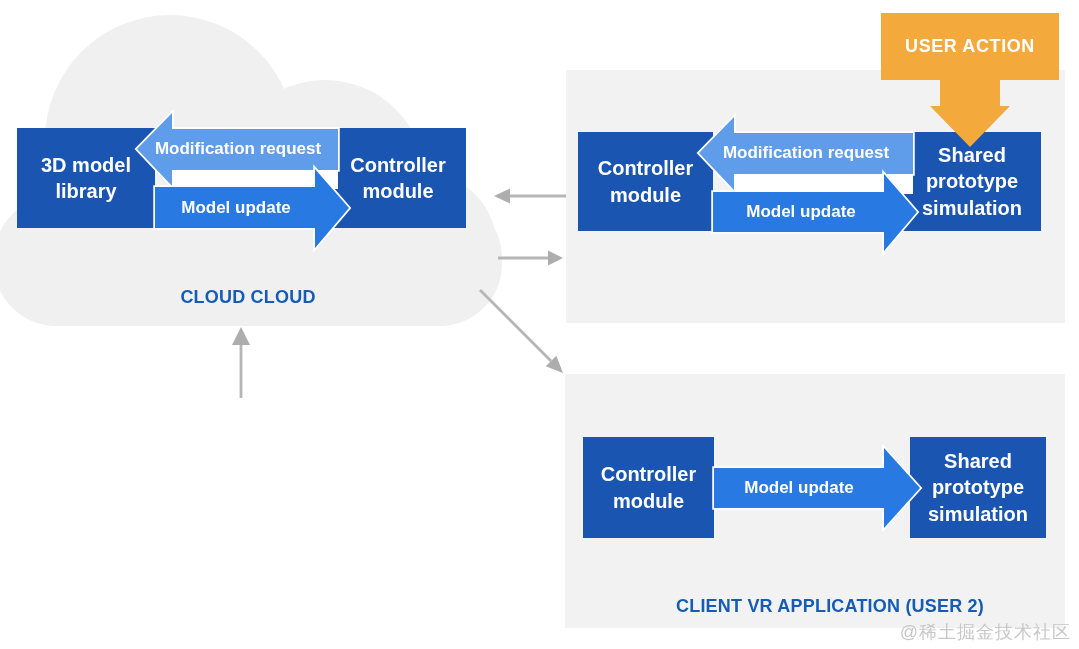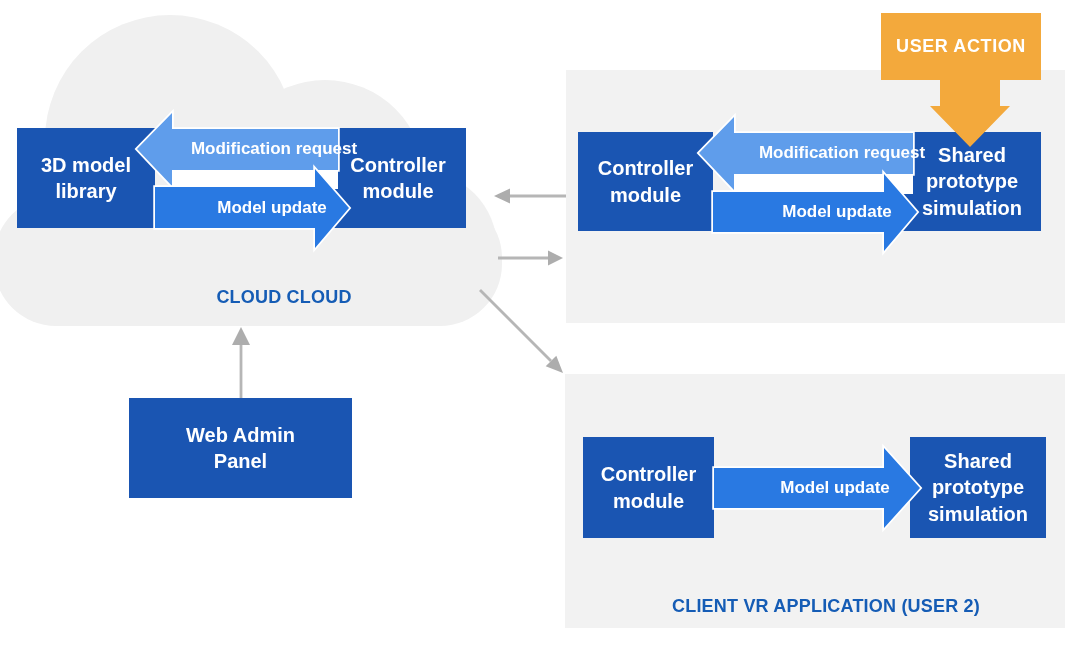--- a/index.html
+++ b/index.html
@@ -19,31 +19,31 @@
   .caption{
     position:absolute;transform:translate(-50%,-50%);
     color:#155cb5;font-size:18px;font-weight:700;letter-spacing:.2px;
     white-space:nowrap;text-align:center;
   }
   .arrow-label{
     position:absolute;transform:translate(-50%,-50%);
     color:#ffffff;font-size:17px;font-weight:600;white-space:nowrap;
   }
   .user-action{
-    position:absolute;left:881px;top:13px;width:160px;height:67px;
+    position:absolute;left:881px;top:13px;width:178px;height:67px;
     background:#f3a93c;color:#ffffff;
     display:flex;align-items:center;justify-content:center;
     font-size:18px;font-weight:700;letter-spacing:.6px;
     z-index:6;
   }
   .watermark{
     position:absolute;right:8px;top:620px;
     color:#c8c8c8;font-size:18px;letter-spacing:1px;z-index:7;
   }
-  .z1{z-index:1;} .z2{z-index:2;} .z3{z-index:3;} .z4{z-index:4;margin-left:36px;}
+  .z1{z-index:1;} .z2{z-index:2;} .z3{z-index:3;} .z4{z-index:4;}
 </style>
 </head>
 <body>
 
 <div class="stage">
 
   <svg width="1079" height="649" viewBox="0 0 1079 649" class="z1">
     <g fill="#f0f0f0">
       <circle cx="170" cy="140" r="125"></circle>
       <circle cx="325" cy="180" r="100"></circle>
@@ -65,23 +65,20 @@
     <span class="inner" style="max-width:110px;">Controller module</span>
   </div>
   <div class="box z2" style="left:903px;top:132px;width:138px;height:99px;">
     <span class="inner" style="max-width:116px;">Shared prototype simulation</span>
   </div>
   <div class="box z2" style="left:583px;top:437px;width:131px;height:101px;">
     <span class="inner" style="max-width:110px;">Controller module</span>
   </div>
   <div class="box z2" style="left:910px;top:437px;width:136px;height:101px;">
     <span class="inner" style="max-width:116px;">Shared prototype simulation</span>
-  </div>
-  <div class="box z2" style="left:129px;top:398px;width:223px;height:100px;">
-    <span class="inner" style="max-width:130px;">Web Admin Panel</span>
   </div>
 
   <svg width="1079" height="649" viewBox="0 0 1079 649" class="z3">
 
     <g stroke="#b6b6b6" stroke-width="2.8" fill="none">
       <line x1="509" y1="196" x2="566" y2="196"></line>
       <line x1="498" y1="258" x2="549" y2="258"></line>
       <line x1="480" y1="290" x2="551" y2="361"></line>
       <line x1="241" y1="344" x2="241" y2="398"></line>
     </g>
@@ -105,20 +102,21 @@
     <polygon points="940,76 1000,76 1000,106 1010,106 970,147 930,106 940,106" fill="#f3a93c"></polygon>
   </svg>
 
   <div class="arrow-label z4" style="left:238px;top:149px;">Modification request</div>
   <div class="arrow-label z4" style="left:236px;top:208px;">Model update</div>
   <div class="arrow-label z4" style="left:806px;top:153px;">Modification request</div>
   <div class="arrow-label z4" style="left:801px;top:212px;">Model update</div>
   <div class="arrow-label z4" style="left:799px;top:488px;">Model update</div>
 
   <div class="caption z4" style="left:248px;top:297px;">CLOUD CLOUD</div>
-  <div class="caption z4" style="left:790px;top:606px;">CLIENT VR APPLICATION (USER 2)</div>
+  <div class="caption z4" style="left:830px;top:606px;">CLIENT VR APPLICATION (USER 2)</div>
 
   <div class="user-action">
     <span>USER ACTION</span>
   </div>
 
+  <div class="watermark">@稀土掘金技术社区</div>
 
 </div>
 
 </body></html>

